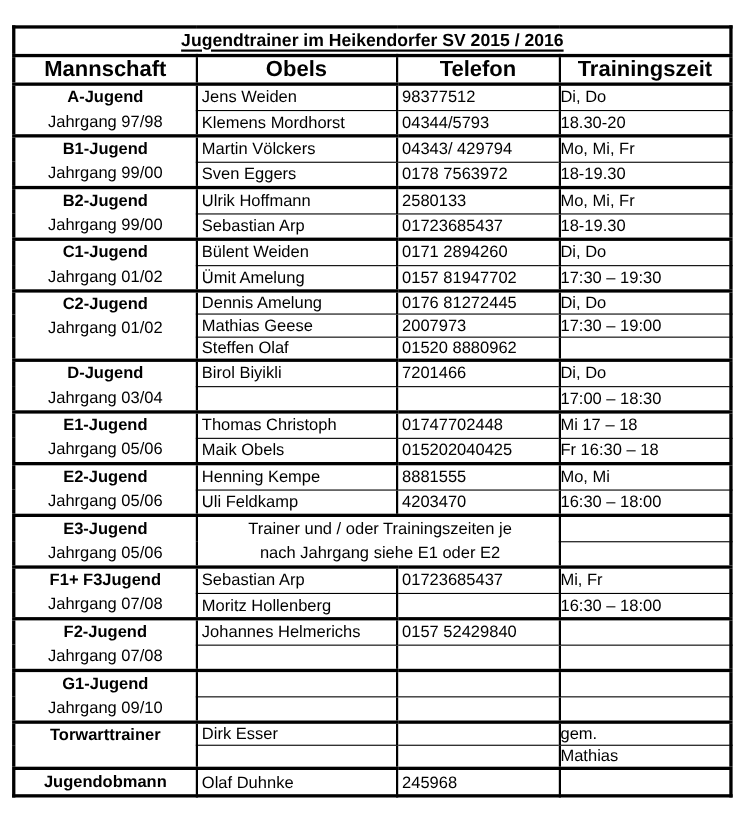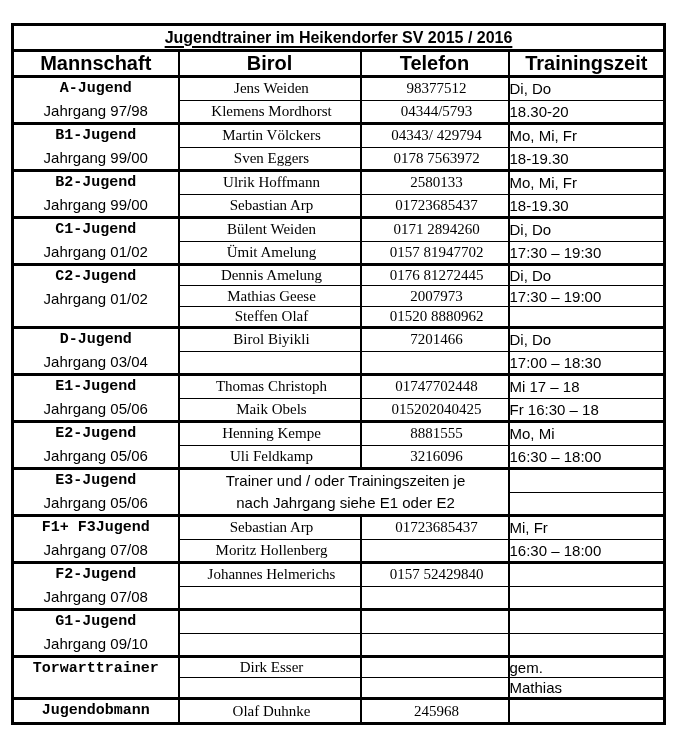--- a/index.html
+++ b/index.html
@@ -51,24 +51,24 @@
     border-bottom: 3px solid #000000;
     font-weight: bold;
     font-size: 20px;
     text-align: center;
     vertical-align: middle;
   }
   tbody td { height: 21px; font-size: 15px; vertical-align: middle; }
   tr.group-start td { border-top: 3px solid #000000; }
 
   td.mannschaft-cell { vertical-align: top; text-align: center; }
-  .team-line    { font-weight: bold; height: 22px; line-height: 22px; font-family: Liberation Mono, monospace; }
+  .team-line    { font-weight: bold; height: 22px; line-height: 22px; }
   .jahrgang-line{ height: 22px; line-height: 22px; }
 
-  td.name-cell, td.telefon-cell { text-align: center; padding-left: 4px; font-family: Liberation Serif, serif; }
+  td.name-cell, td.telefon-cell { text-align: left; padding-left: 4px; }
   td.zeit-cell { text-align: left; }
 
   td.note-cell { text-align: center; vertical-align: top; padding-left: 4px; }
   .note-line { height: 22px; line-height: 22px; }
 </style>
 </head>
 <body>
 
 <div class="page">
   <table class="trainer-table">
@@ -79,21 +79,21 @@
       <col class="c-zeit">
     </colgroup>
     <thead>
       <tr>
         <td class="title-cell" colspan="4">
           <span class="title-text">Jugendtrainer im Heikendorfer SV 2015 / 2016</span>
         </td>
       </tr>
       <tr class="header-row">
         <th>Mannschaft</th>
-        <th>Birol</th>
+        <th>Obels</th>
         <th>Telefon</th>
         <th>Trainingszeit</th>
       </tr>
     </thead>
     <tbody id="table-body">
         <tr class="group-start">
           <td class="mannschaft-cell" rowspan="2">
             <div class="team-line">A-Jugend</div>
             <div class="jahrgang-line">Jahrgang 97/98</div>
           </td>
@@ -199,21 +199,21 @@
           <td class="mannschaft-cell" rowspan="2">
             <div class="team-line">E2-Jugend</div>
             <div class="jahrgang-line">Jahrgang 05/06</div>
           </td>
           <td class="name-cell">Henning Kempe</td>
           <td class="telefon-cell">8881555</td>
           <td class="zeit-cell">Mo, Mi</td>
         </tr>
         <tr>
           <td class="name-cell">Uli Feldkamp</td>
-          <td class="telefon-cell">3216096</td>
+          <td class="telefon-cell">4203470</td>
           <td class="zeit-cell">16:30 – 18:00</td>
         </tr>
         <tr class="group-start">
           <td class="mannschaft-cell" rowspan="2">
             <div class="team-line">E3-Jugend</div>
             <div class="jahrgang-line">Jahrgang 05/06</div>
           </td>
           <td class="note-cell" colspan="2" rowspan="2">
             <div class="note-line">Trainer und / oder Trainingszeiten je</div>
             <div class="note-line">nach Jahrgang siehe E1 oder E2</div>

